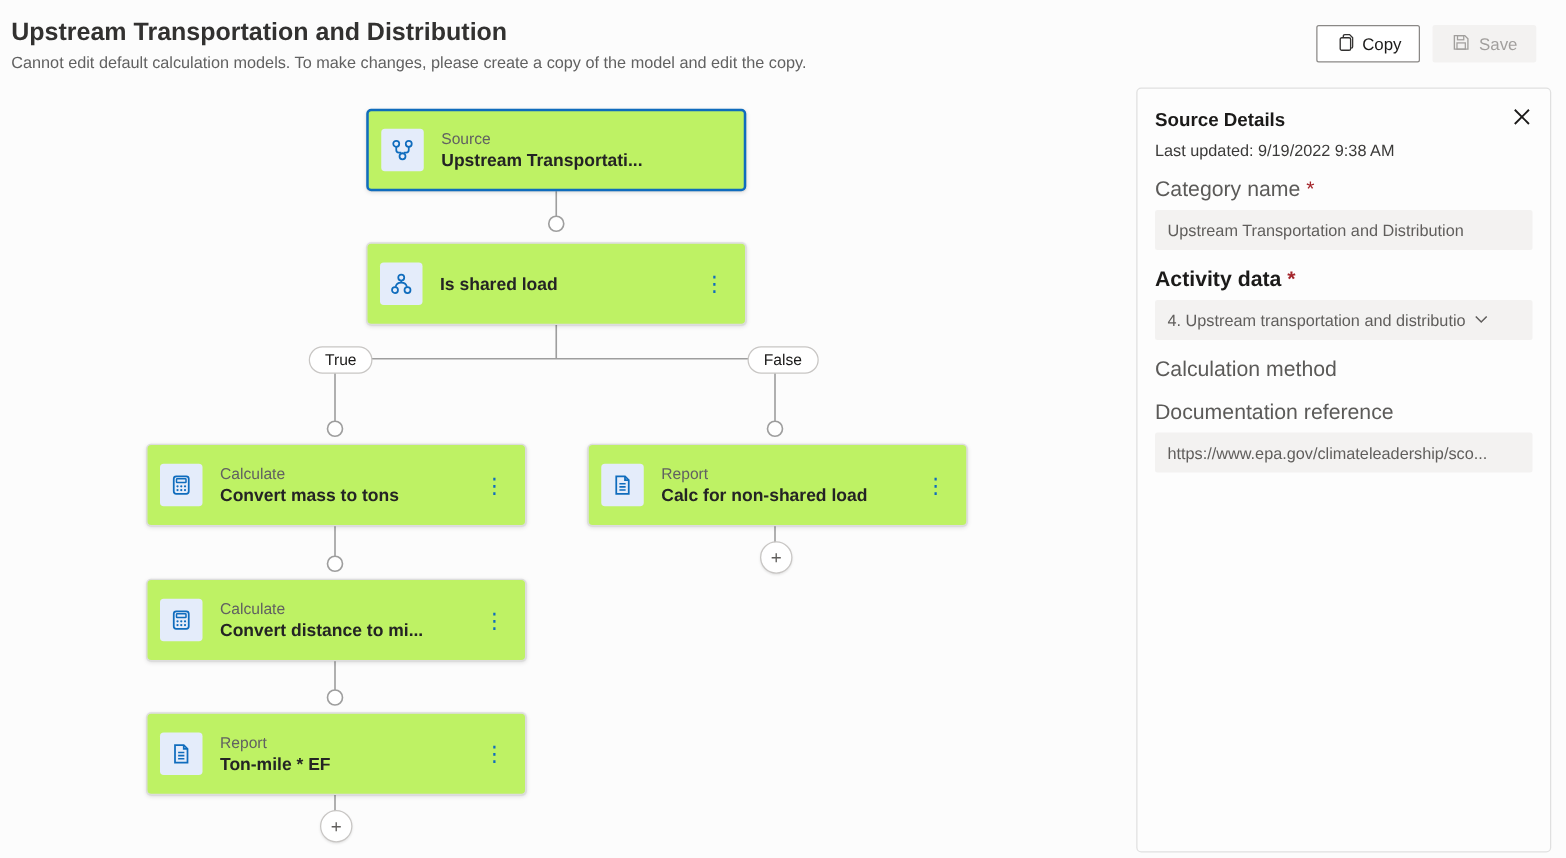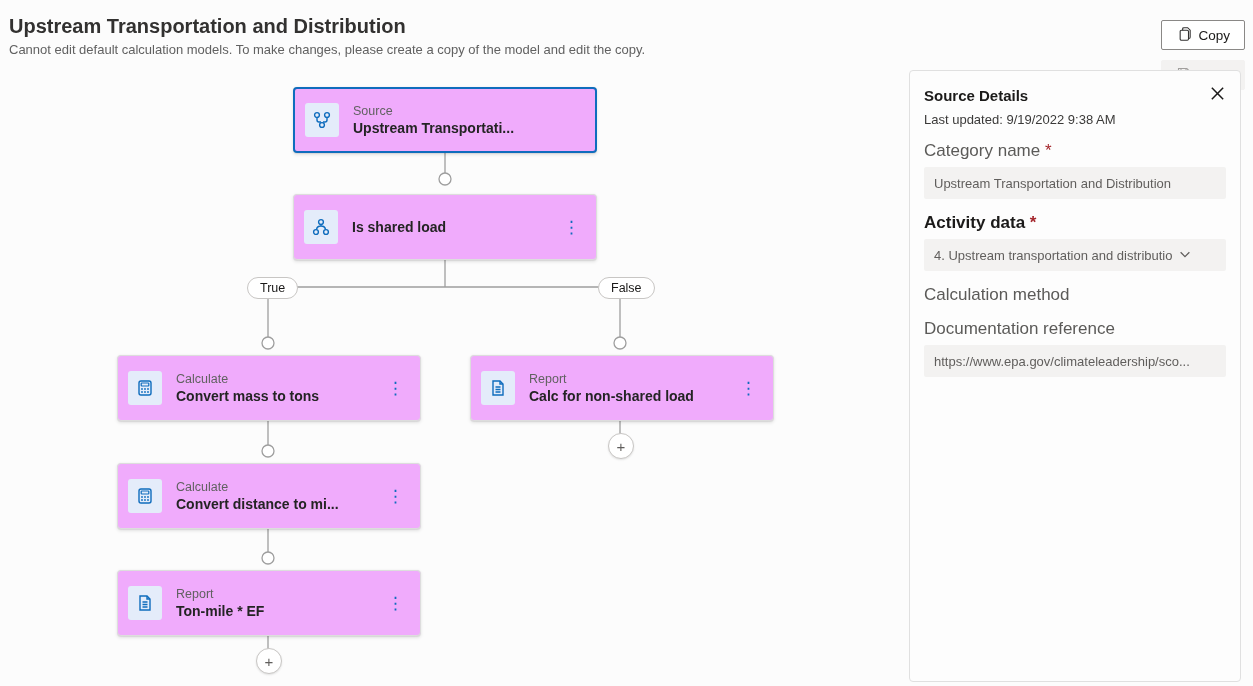--- a/index.html
+++ b/index.html
@@ -3,31 +3,31 @@
 <meta charset="utf-8">
 <style>
   * { box-sizing: border-box; }
   html, body { margin:0; padding:0; font-family: "Segoe UI", Arial, sans-serif; background:#fcfcfc; color:#1b1a19; }
   body { width:1253px; height:686px; position:relative; overflow:hidden; }
 
   
   .hdr { position:absolute; left:9px; top:15px; }
   .hdr h1 { margin:0; font-size:20px; font-weight:600; color:#323130; }
   .hdr p { margin:4px 0 0 0; font-size:13px; color:#616161; }
-  .hdr-actions { position:absolute; right:8px; top:20px; display:flex; gap:10px;flex-direction:column; }
+  .hdr-actions { position:absolute; right:24px; top:20px; display:flex; gap:10px; }
   .btn { height:30px; border:1px solid #8a8886; background:#fff; border-radius:2px;
          font-size:13.5px; display:flex; align-items:center; gap:7px; padding:0 14px; cursor:pointer; }
   .btn svg { width:15px; height:15px; }
   .btn.disabled { background:#f3f2f1; color:#a19f9d; border-color:#f3f2f1; cursor:default; }
   .btn.disabled svg { stroke:#a19f9d; fill:#a19f9d; }
 
   
   .canvas { position:absolute; left:0; top:60px; right:320px; bottom:0; }
 
-  .node { position:absolute; background:#f0abfc; border:1px solid #ddd; border-radius:4px;
+  .node { position:absolute; background:#bef264; border:1px solid #ddd; border-radius:4px;
           box-shadow:0 1.2px 3.6px rgba(0,0,0,.1),0 .3px .9px rgba(0,0,0,.07);
           display:flex; align-items:center; padding:10px 10px; width:304px; height:66px; }
   .node.selected { border:2px solid #0f6cbd; }
   .node .ic { width:34px; height:34px; border-radius:3px; background:#e4ecfa;
               display:flex; align-items:center; justify-content:center; margin-right:14px; flex:none; }
   .node .ic svg { width:18px; height:18px; }
   .node .txt { display:flex; flex-direction:column; min-width:0; flex:1; }
   .node .lab { font-size:12.5px; color:#616161; line-height:1.3; }
   .node .val { font-size:14px; font-weight:600; color:#242424; line-height:1.3;
                white-space:nowrap; overflow:hidden; text-overflow:ellipsis; }

